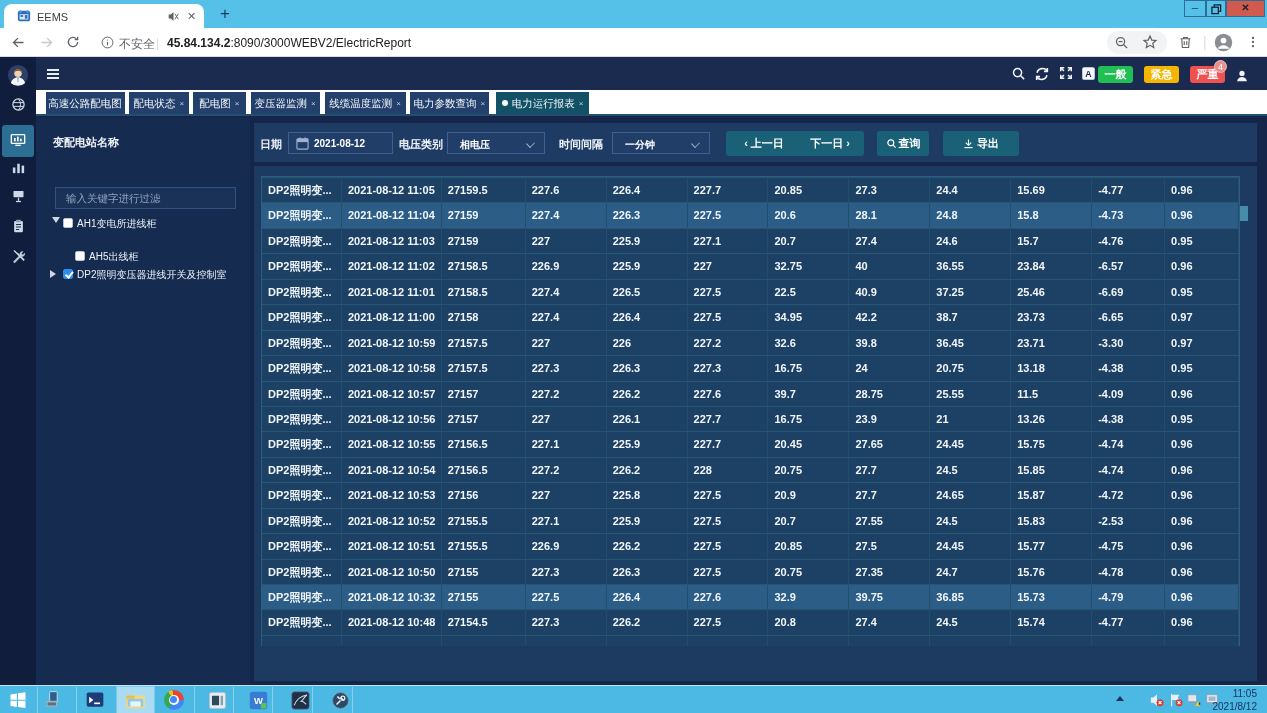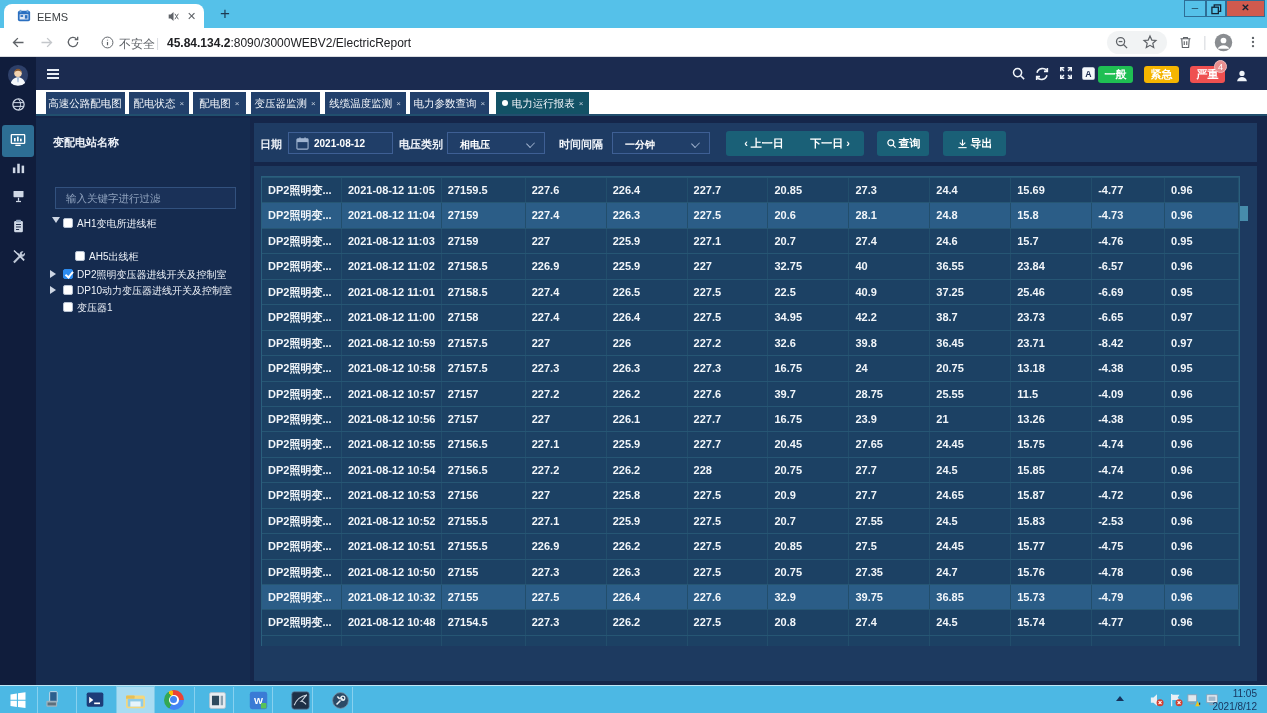--- a/index.html
+++ b/index.html
@@ -245,29 +245,20 @@
       </div>
     <div class="trw" style="top:130px">
         <span class="cb" style="left:39px;top:3px"></span>
         <b style="left:53px">AH5出线柜</b>
       </div>
     <div class="trw" style="top:148px">
         <span class="caret" style="left:14px;top:4px"></span>
         <span class="cb on" style="left:27px;top:3px"></span>
         <b style="left:41px">DP2照明变压器进线开关及控制室</b>
       </div>
-    <div class="trw" style="top:164px">
-        <span class="caret" style="left:14px;top:4px"></span>
-        <span class="cb" style="left:27px;top:3px"></span>
-        <b style="left:41px">DP10动力变压器进线开关及控制室</b>
-      </div>
-    <div class="trw" style="top:181px">
-        <span class="cb" style="left:27px;top:3px"></span>
-        <b style="left:41px">变压器1</b>
-      </div>
   </div>
   <div id="main">
     <div id="fbar">
       <span class="lb" style="left:6px">日期</span>
       <div class="inp" style="left:34px;width:105px">
         <svg class="cal" viewBox="0 0 14 14">
             <rect x="1" y="2" width="12" height="11" rx="1" fill="none" stroke="#9fb3cf" stroke-width="1.2"></rect>
             <rect x="1" y="2" width="12" height="3.5" fill="#9fb3cf"></rect>
             <rect x="3.5" y="0.5" width="1.5" height="3" fill="#9fb3cf"></rect>
             <rect x="9" y="0.5" width="1.5" height="3" fill="#9fb3cf"></rect>
@@ -283,21 +274,21 @@
       <div class="inp sel" style="left:358px;width:98px">
           <span class="v">一分钟</span>
           <span class="ar"></span>
         </div>
       <div class="fbtn" style="left:472px;width:76px">‹ 上一日</div>
       <div class="fbtn" style="left:542px;width:68px">下一日 ›</div>
       <div class="fbtn" style="left:623px;width:52px"><svg style="vertical-align:-2px;margin-right:2px" width="11" height="11" viewBox="0 0 24 24" fill="none" stroke="#fff" stroke-width="2.6">
             <circle cx="10.5" cy="10.5" r="6.5"></circle>
             <path d="M15.5 15.5L21 21"></path>
           </svg>查询</div>
-      <div class="fbtn" style="left:689px;width:63px"><svg style="vertical-align:-2px;margin-right:3px" width="11" height="11" viewBox="0 0 24 24" fill="none" stroke="#fff" stroke-width="2.4">
+      <div class="fbtn" style="left:689px;width:76px"><svg style="vertical-align:-2px;margin-right:3px" width="11" height="11" viewBox="0 0 24 24" fill="none" stroke="#fff" stroke-width="2.4">
             <path d="M12 3v12M6 10l6 6 6-6"></path>
             <path d="M3 21h18"></path>
           </svg>导出</div>
     </div>
     <div id="tpanel">
       <div id="tbl">
 <div class="trow">
             <div class="td" style="width:80px">DP2照明变...</div>
             <div class="td" style="width:100px">2021-08-12 11:05</div>
             <div class="td" style="width:84px">27159.5</div>
@@ -385,21 +376,21 @@
             <div class="td" style="width:80px">DP2照明变...</div>
             <div class="td" style="width:100px">2021-08-12 10:59</div>
             <div class="td" style="width:84px">27157.5</div>
             <div class="td" style="width:81px">227</div>
             <div class="td" style="width:81px">226</div>
             <div class="td" style="width:81px">227.2</div>
             <div class="td" style="width:81px">32.6</div>
             <div class="td" style="width:81px">39.8</div>
             <div class="td" style="width:81px">36.45</div>
             <div class="td" style="width:81px">23.71</div>
-            <div class="td" style="width:73px">-8.42</div>
+            <div class="td" style="width:73px">-3.30</div>
             <div class="td" style="width:74px">0.97</div>
           </div>
 <div class="trow">
             <div class="td" style="width:80px">DP2照明变...</div>
             <div class="td" style="width:100px">2021-08-12 10:58</div>
             <div class="td" style="width:84px">27157.5</div>
             <div class="td" style="width:81px">227.3</div>
             <div class="td" style="width:81px">226.3</div>
             <div class="td" style="width:81px">227.3</div>
             <div class="td" style="width:81px">16.75</div>

